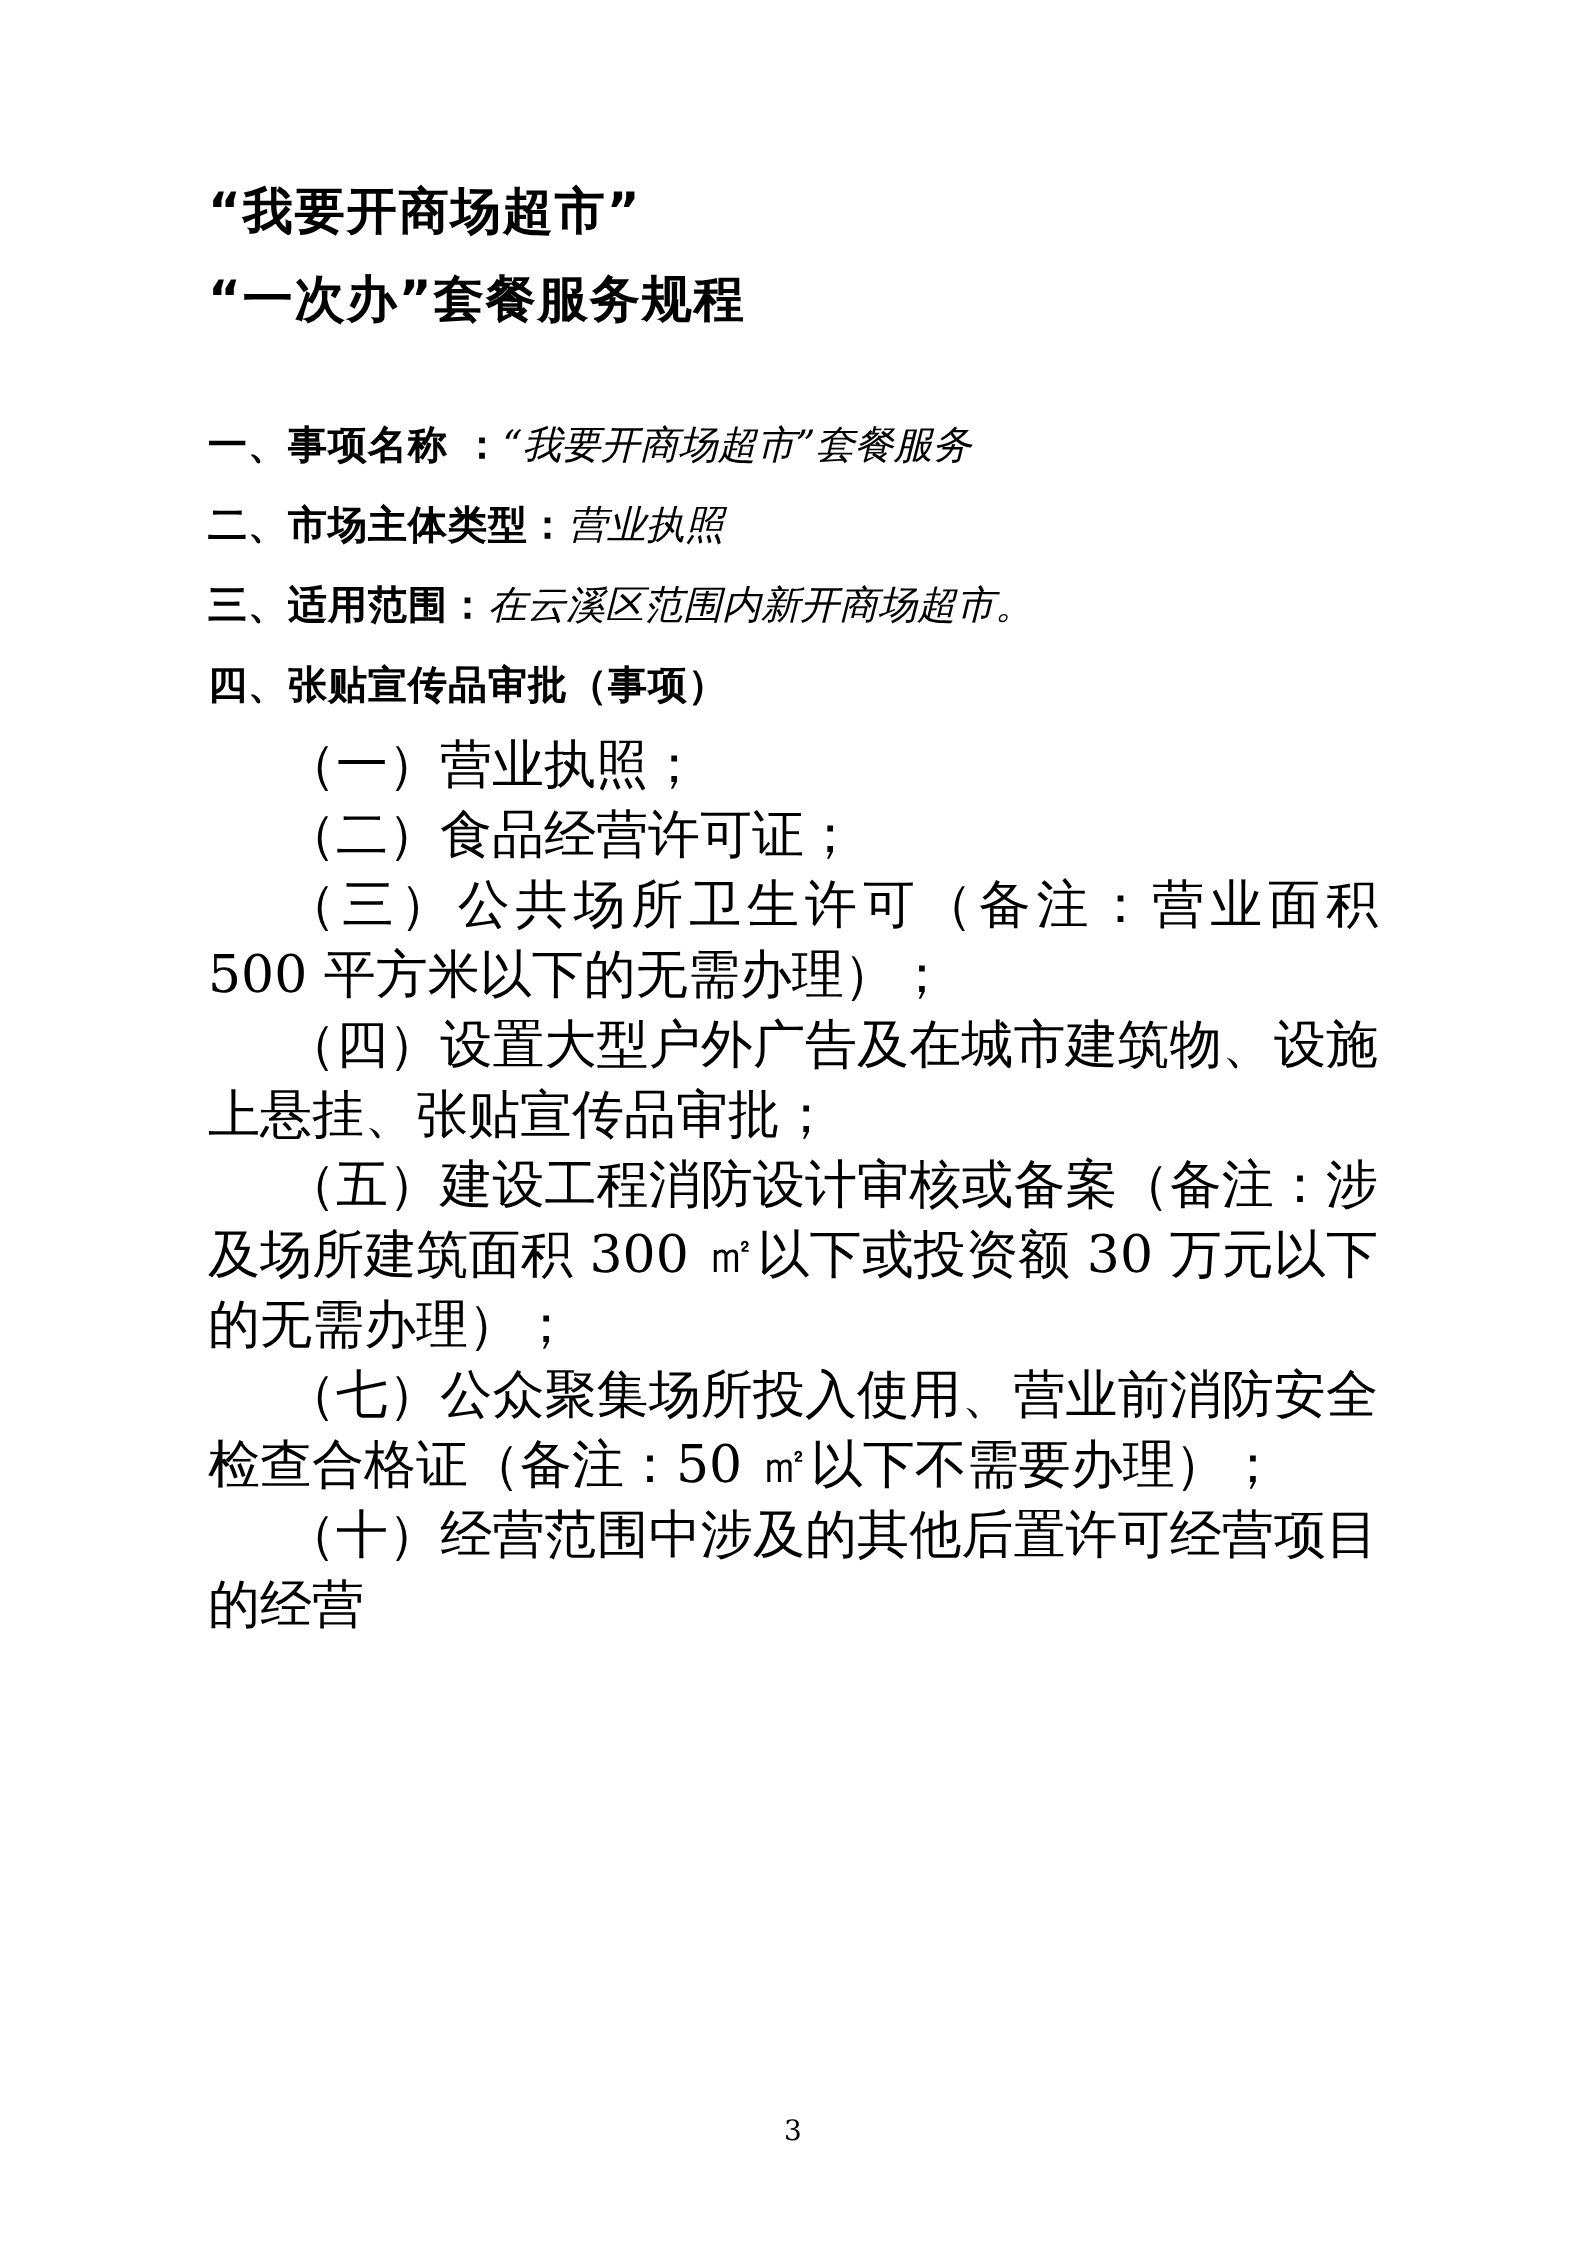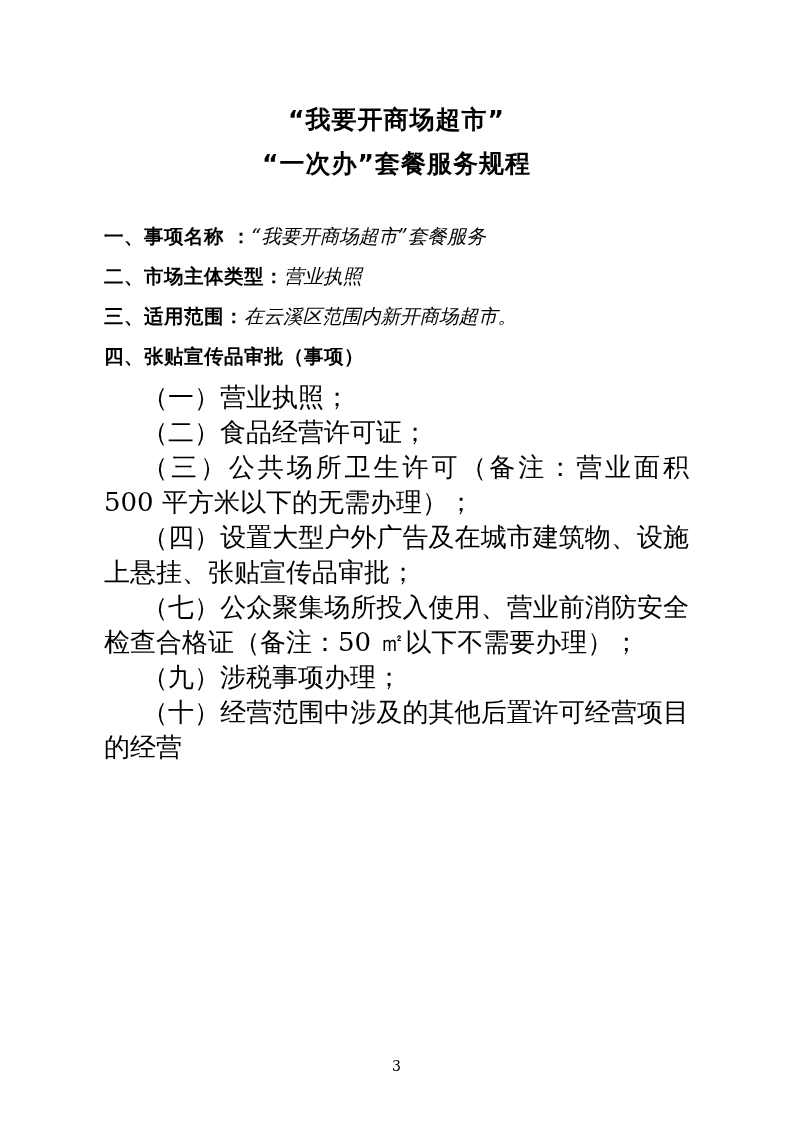--- a/index.html
+++ b/index.html
@@ -16,22 +16,20 @@
     overflow: hidden;
   }
   .page {
     box-sizing: border-box;
     width: 793px;
     height: 1122px;
     padding: 84px 104px 40px 104px;
     position: relative;
   }
   .title-block {
-    text-align: center;
-    margin-top: 14px;
     margin-bottom: 34px;
   }
   .title-line {
     font-family: "DejaVu Sans", "Liberation Sans", sans-serif;
     font-weight: bold;
     font-size: 25px;
     line-height: 44px;
     letter-spacing: 1px;
     color: #000;
   }
@@ -102,20 +100,20 @@
 
   <div class="section heading-only">
     <span class="label">四、张贴宣传品审批（事项）</span>
   </div>
 
   <div class="list">
     <p class="para">（一）营业执照；</p>
     <p class="para">（二）食品经营许可证；</p>
     <p class="para">（三）公共场所卫生许可（备注：营业面积 500 平方米以下的无需办理）；</p>
     <p class="para">（四）设置大型户外广告及在城市建筑物、设施上悬挂、张贴宣传品审批；</p>
+    <p class="para">（五）建设工程消防设计审核或备案（备注：涉及场所建筑面积 300 ㎡以下或投资额 30 万元以下的无需办理）；</p>
     <p class="para">（七）公众聚集场所投入使用、营业前消防安全检查合格证（备注：50 ㎡以下不需要办理）；</p>
-    <p class="para">（九）涉税事项办理；</p>
     <p class="para">（十）经营范围中涉及的其他后置许可经营项目的经营</p>
   </div>
 
   <div class="page-number">3</div>
 
 </div>
 
 </body></html>

